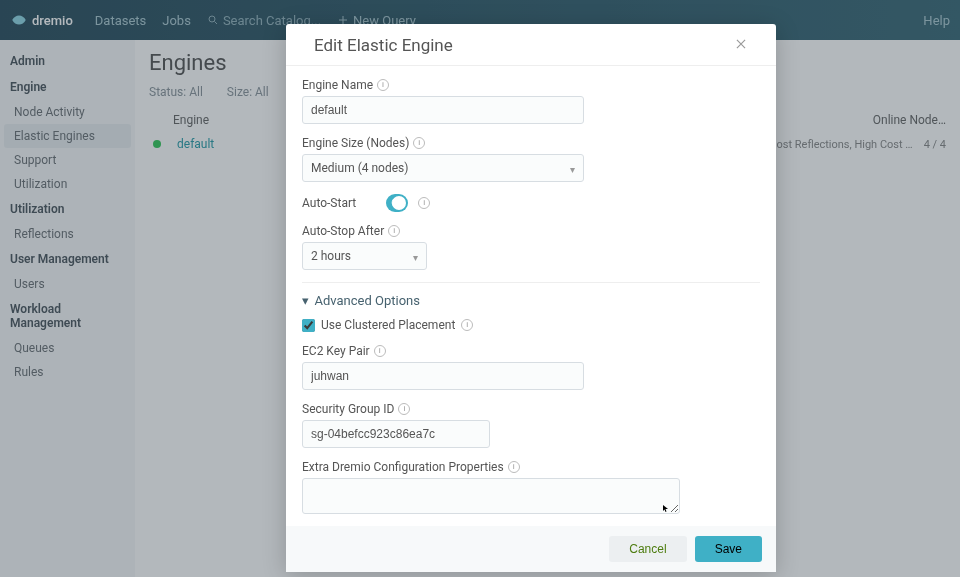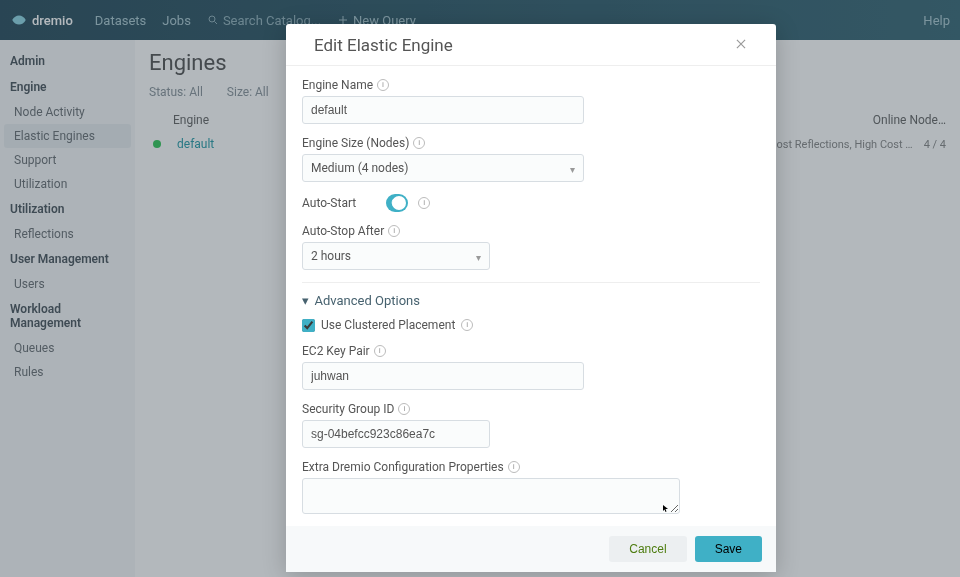--- a/index.html
+++ b/index.html
@@ -112,21 +112,21 @@
       padding: 6px 8px;
       border: 1px solid #d7dde2;
       border-radius: 3px;
       background: #fafcfc;
       font-size: 12px;
       color: #555;
       margin-bottom: 12px;
     }
     .select-input { display: flex; align-items: flex-end; justify-content: space-between; cursor: pointer; }
     .select-input .chev { color: #999; font-size: 10px; }
-    .select-small { width: 188px; }
+    .select-small { width: 125px; }
     
     .row-line { display: flex; align-items: center; gap: 10px; margin-bottom: 12px; }
     .toggle {
       width: 22px; height: 18px; background: #3fb0c6; border-radius: 18px;
       position: relative; cursor: pointer;
       display: inline-flex; align-items: center; margin-left: 20px;
     }
     .toggle .knob { width: 14px; height: 14px; background: #fff; border-radius: 50%; position: absolute; right: 2px; }
     .toggle .lbl { position: absolute; left: 5px; font-size: 9px; color: #fff; }
     

